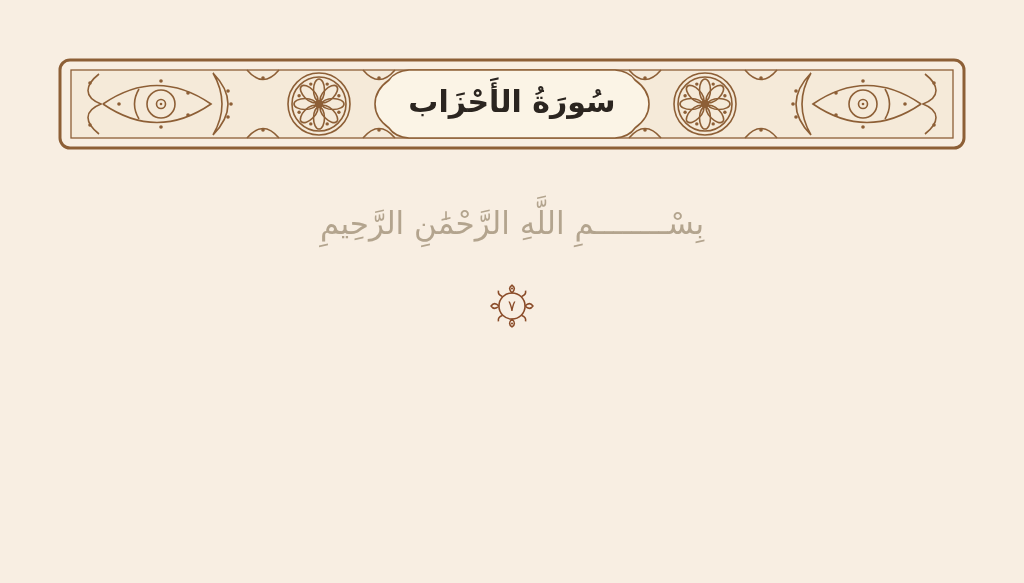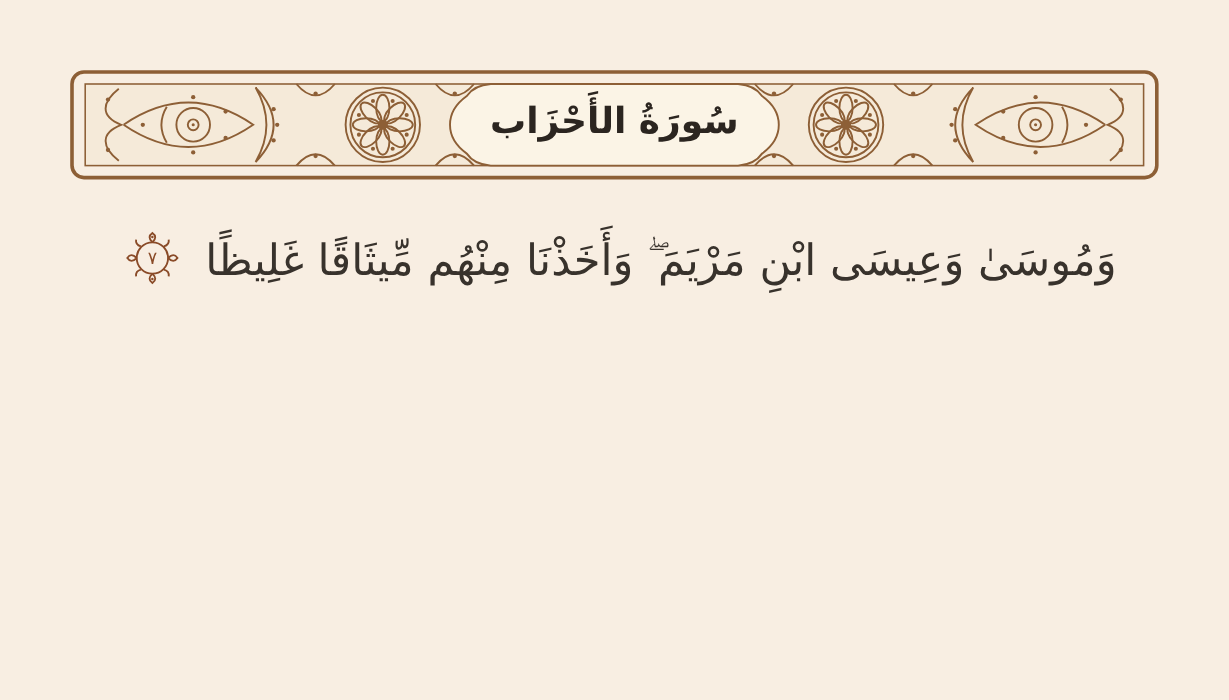--- a/index.html
+++ b/index.html
@@ -143,24 +143,24 @@
       </defs>
 
       <use href="#ornL"></use>
       <use href="#ornL" transform="translate(910,0) scale(-1,1)"></use>
 
       <path d="M352,13 L558,13 Q572,14 578,23 Q592,33 592,47 Q592,61 578,71 Q572,80 558,81 L352,81 Q338,80 332,71 Q318,61 318,47 Q318,33 332,23 Q338,14 352,13 Z" fill="#FBF4E6" stroke="#8D5F36" stroke-width="1.6"></path>
     </svg>
     <div class="surah-title">سُورَةُ الأَحْزَاب</div>
   </div>
 
+  <div class="bismillah">بِسْــــــــمِ اللَّهِ الرَّحْمَٰنِ الرَّحِيمِ</div>
 
   <div class="verse-block">
     <p class="verse-line">
-      <span>وَمُوسَىٰ وَعِيسَى ابْنِ مَرْيَمَ ۖ وَأَخَذْنَا مِنْهُم مِّيثَاقًا غَلِيظًا</span>
       <span class="marker">
         <svg width="46" height="46" viewBox="0 0 44 44" aria-hidden="true">
           <g stroke="#8A4B28" fill="none" stroke-width="1.5">
             <circle cx="22" cy="22" r="12.5"></circle>
 
             <path d="M22,9.5 C19,6.5 19,4 22,2 C25,4 25,6.5 22,9.5"></path>
             <path d="M22,34.5 C19,37.5 19,40 22,42 C25,40 25,37.5 22,34.5"></path>
             <path d="M9.5,22 C6.5,19 4,19 2,22 C4,25 6.5,25 9.5,22"></path>
             <path d="M34.5,22 C37.5,19 40,19 42,22 C40,25 37.5,25 34.5,22"></path>
             <path d="M12.8,12.8 C10,12 8.6,10 9,7.4"></path>

